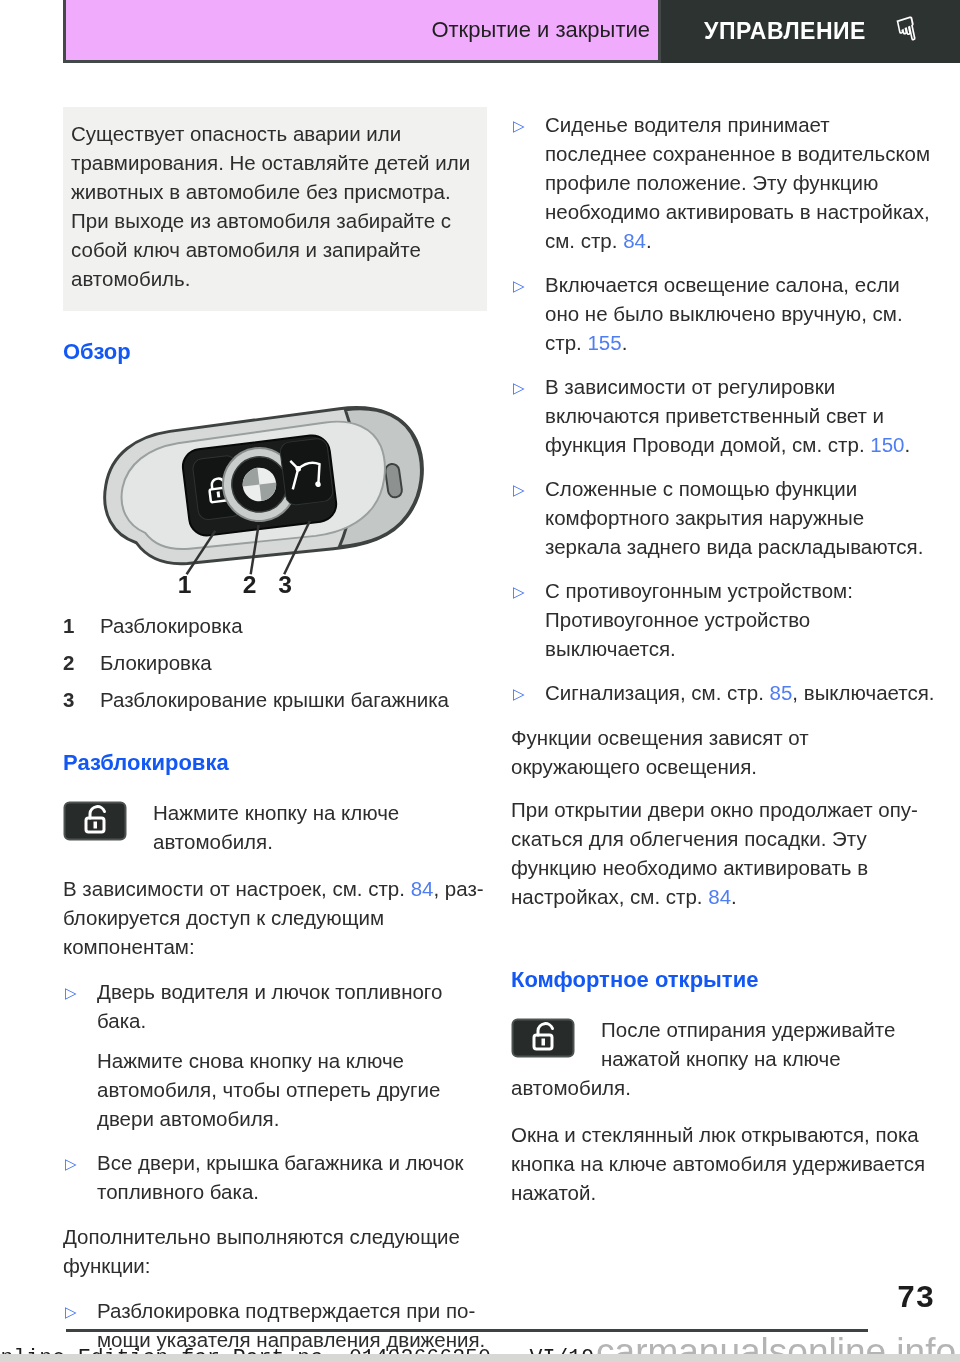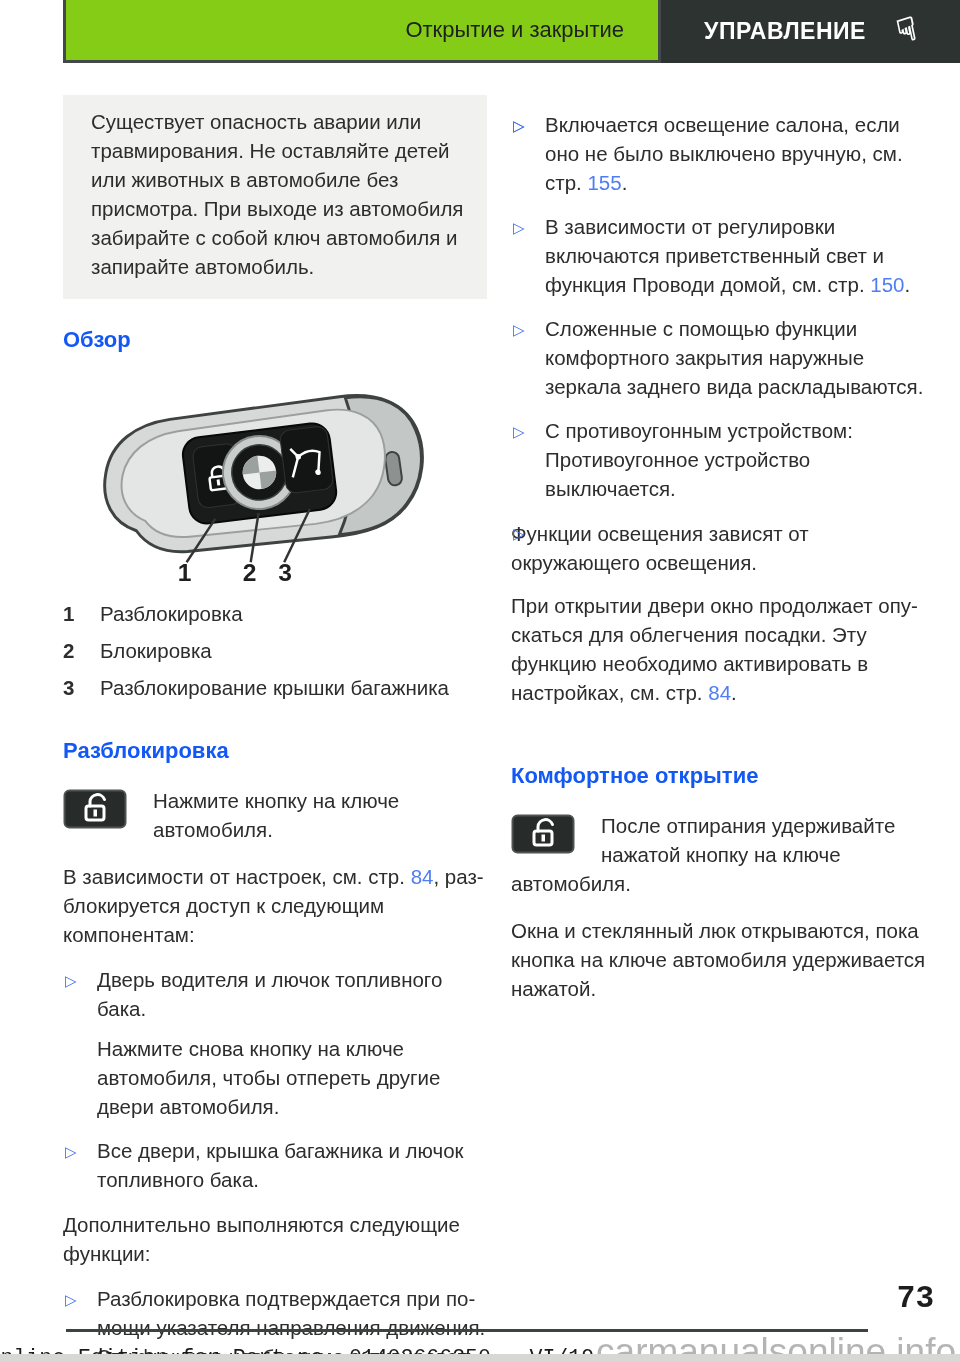--- a/index.html
+++ b/index.html
@@ -3,33 +3,33 @@
 <meta charset="utf-8">
 <style>
   html,body{margin:0;padding:0;background:#fff;}
   .page{
     position:relative;width:960px;height:1362px;background:#fff;overflow:hidden;
     font-family:"Liberation Sans",sans-serif;color:#2d2d2d;
   }
   
   .header{position:absolute;top:0;left:63px;right:0;height:63px;display:flex;}
   .crumb-box{
-    flex:1;background:#84cc16;border:3px solid #434948;border-top:none;
-    display:flex;align-items:center;justify-content:flex-end;padding-right:34px;
+    flex:1;background:#f0abfc;border:3px solid #434948;border-top:none;
+    display:flex;align-items:center;justify-content:flex-end;padding-right:8px;
     font-size:22px;color:#1f1f1f;box-sizing:border-box;
   }
   .header-tab{
     width:299px;background:#2d3331;color:#fff;display:flex;align-items:center;
     justify-content:center;gap:31px;font-weight:bold;font-size:23px;letter-spacing:.5px;
   }
   .hand-icon{font-size:32px;line-height:1;transform:rotate(-12deg);margin-top:-4px;}
   
   .cols{position:absolute;top:95px;left:63px;display:flex;gap:24px;}
   .col{width:424px;font-size:20.5px;line-height:29px;}
-  .warnbox{background:#f1f1ef;padding:12px 14px 18px 28px;margin:0 0 10px 0;}
+  .warnbox{background:#f1f1ef;padding:12px 14px 18px 8px;margin:12px 0 10px 0;}
   h2.sect{color:#1358f4;font-size:22px;line-height:34px;font-weight:bold;margin:32px 0 18px 0;}
   h2.first{margin-top:24px;}
   p{margin:14px 0;}
   .plink{color:#4f7df2;}
   
   .figure{margin:10px 0 2px 28px;}
   .legend{margin:4px 0 0 0;}
   .legend-row{display:flex;margin:8px 0;}
   .legend-num{font-weight:bold;width:37px;flex:none;}
   
@@ -169,39 +169,41 @@
         </li>
 
       </ul>
     </div>
 
     <div class="col">
 
       <ul class="tri" style="margin-top:6px;">
         <li>
           <span class="tri-marker">▷</span>
+          <span><span>Сиденье водителя принимает последнее сохраненное в водительском профиле по­ложение. Эту функцию необходимо активи­ровать в настройках, см. стр. </span><span class="plink">84</span><span>.</span></span>
         </li>
         <li>
           <span class="tri-marker">▷</span>
           <span><span>Включается освещение салона, если оно не было выключено вручную, см. стр. </span><span class="plink">155</span><span>.</span></span>
         </li>
         <li>
           <span class="tri-marker">▷</span>
           <span><span>В зависимости от регулировки включаются приветственный свет и функция Проводи домой, см. стр. </span><span class="plink">150</span><span>.</span></span>
         </li>
         <li>
           <span class="tri-marker">▷</span>
           <span><span>Сложенные с помощью функции комфорт­ного закрытия наружные зеркала заднего вида раскладываются.</span></span>
         </li>
         <li>
           <span class="tri-marker">▷</span>
           <span><span>С противоугонным устройством: Противоу­гонное устройство выключается.</span></span>
         </li>
         <li>
           <span class="tri-marker">▷</span>
+          <span><span>Сигнализация, см. стр. </span><span class="plink">85</span><span>, выключается.</span></span>
         </li>
       </ul>
 
       <p>Функции освещения зависят от окружающего освещения.</p>
 
 
       <p><span>При открытии двери окно продолжает опу­скаться для облегчения посадки. Эту функцию необходимо активировать в настройках, см. стр. </span><span class="plink">84</span><span>.</span></p>
 
       <h2 class="sect" style="margin-top:52px;">Комфортное открытие</h2>
 

